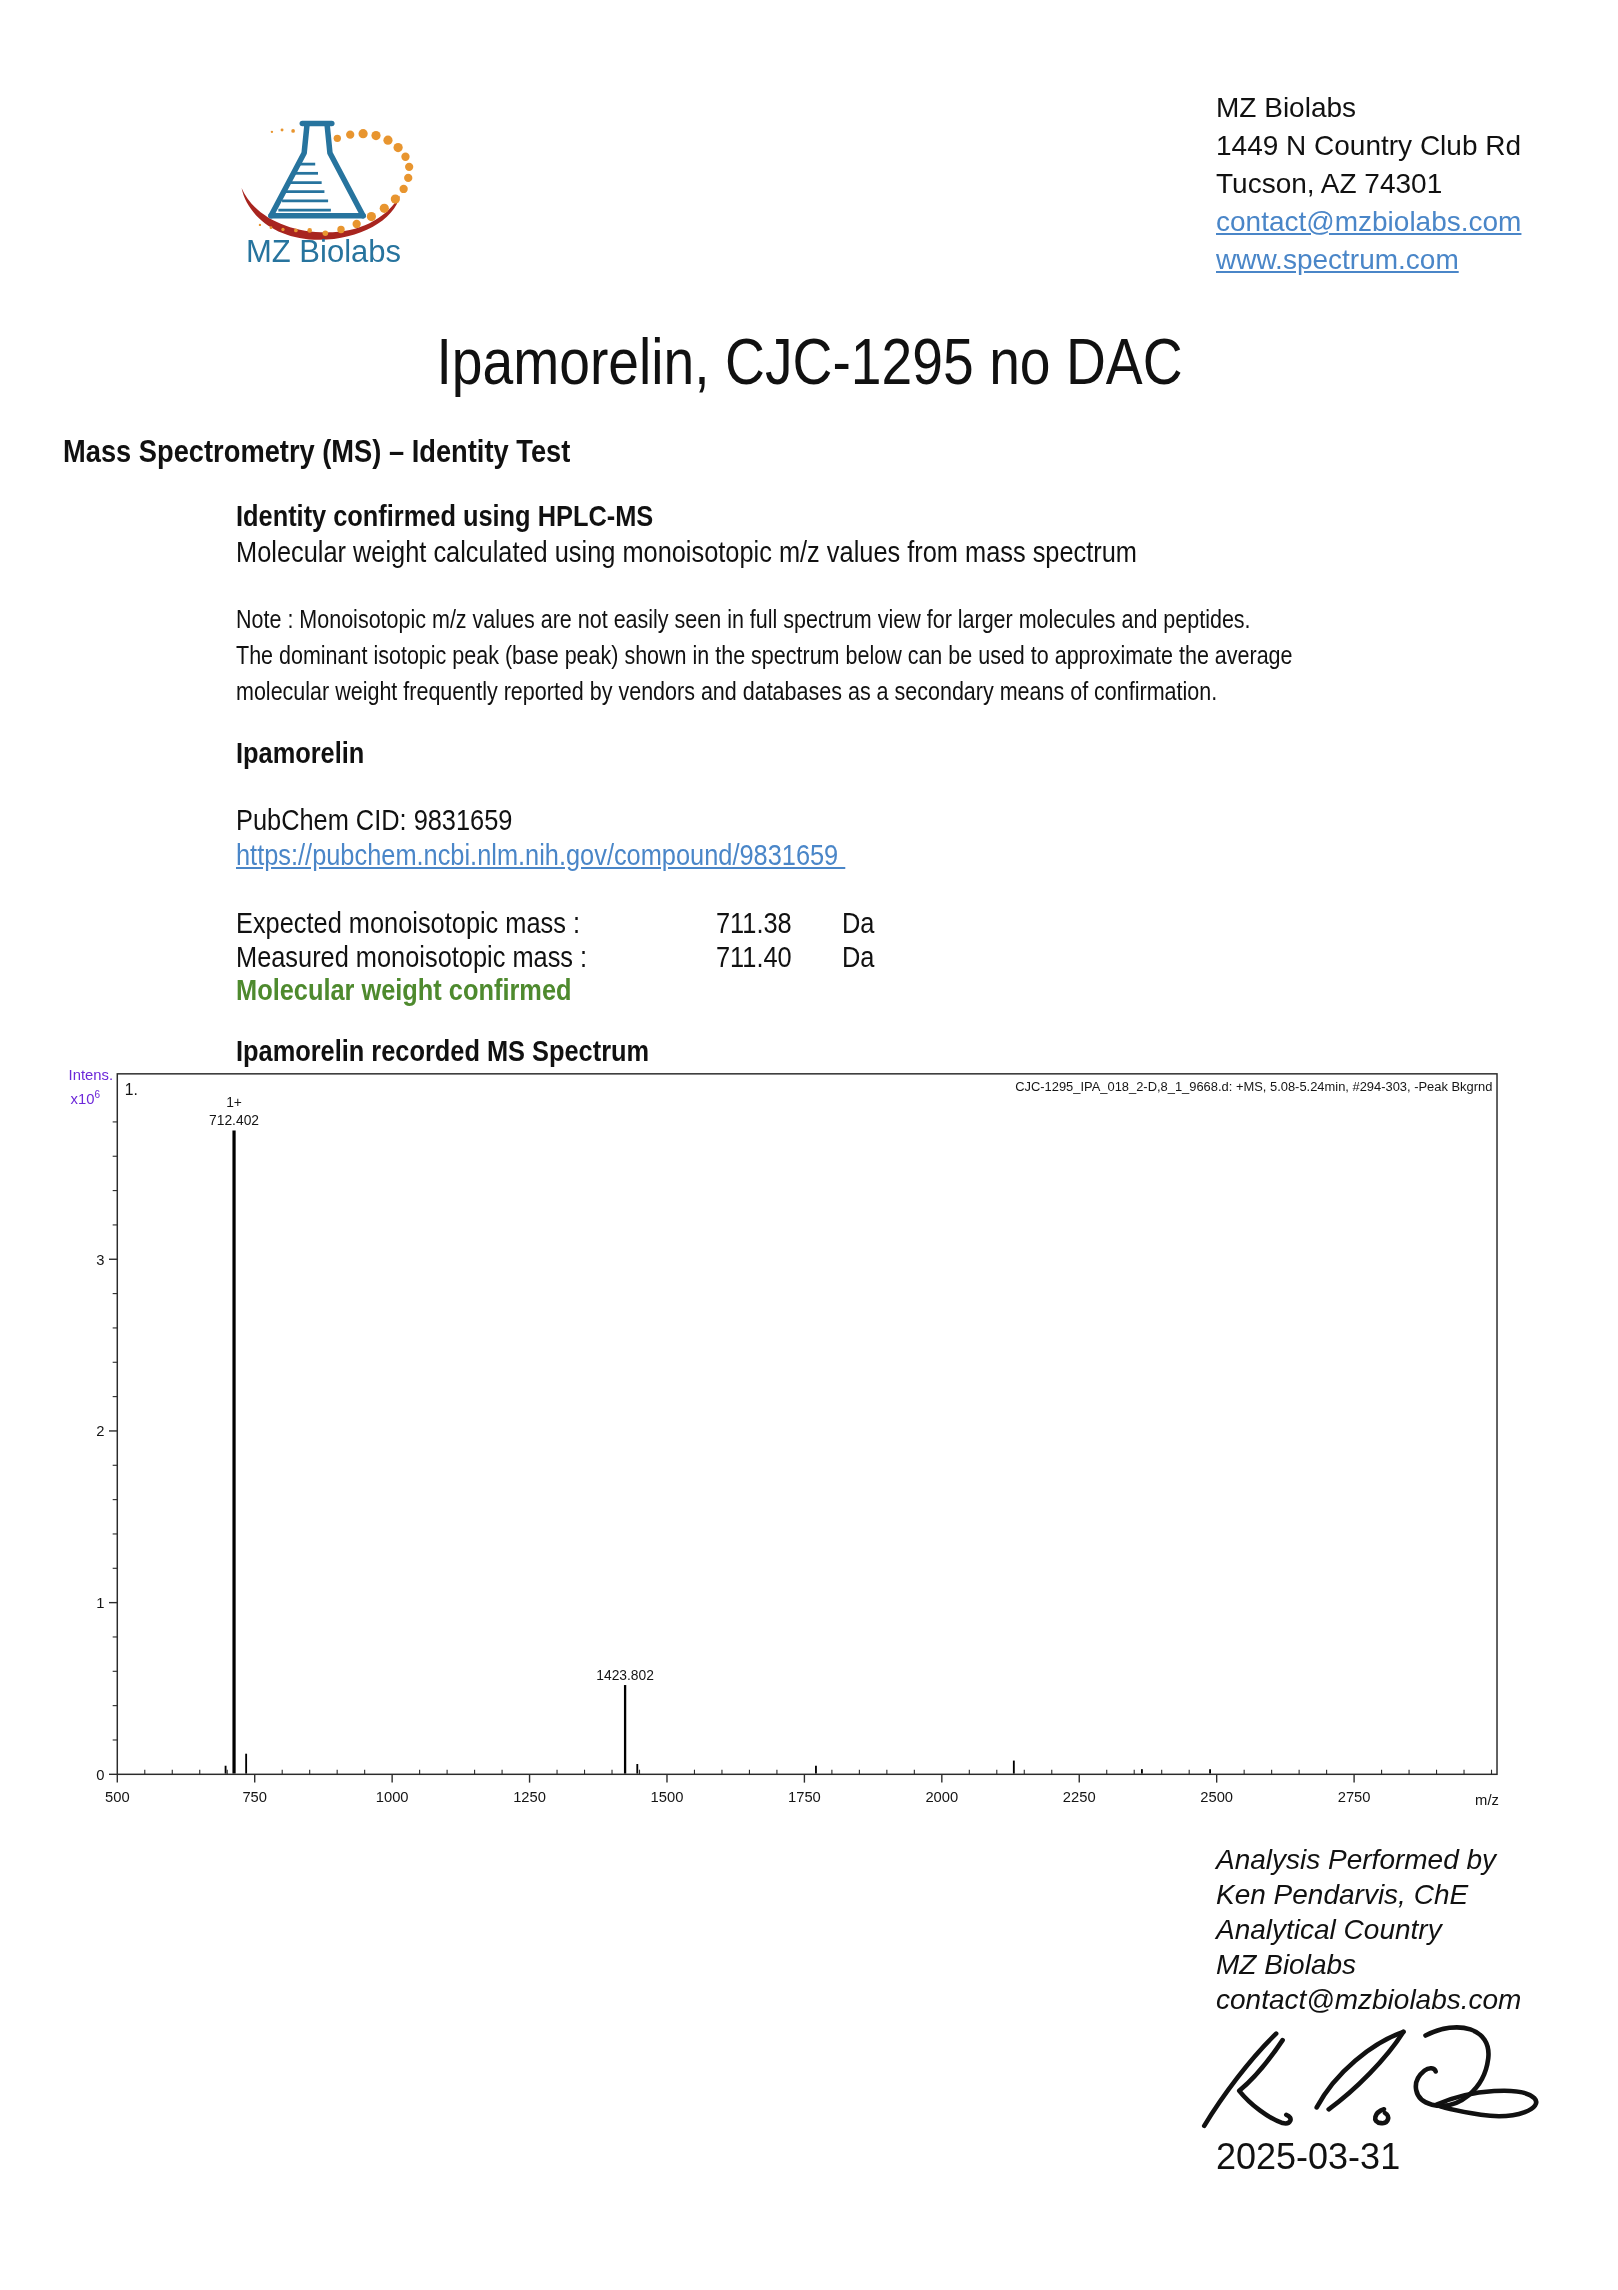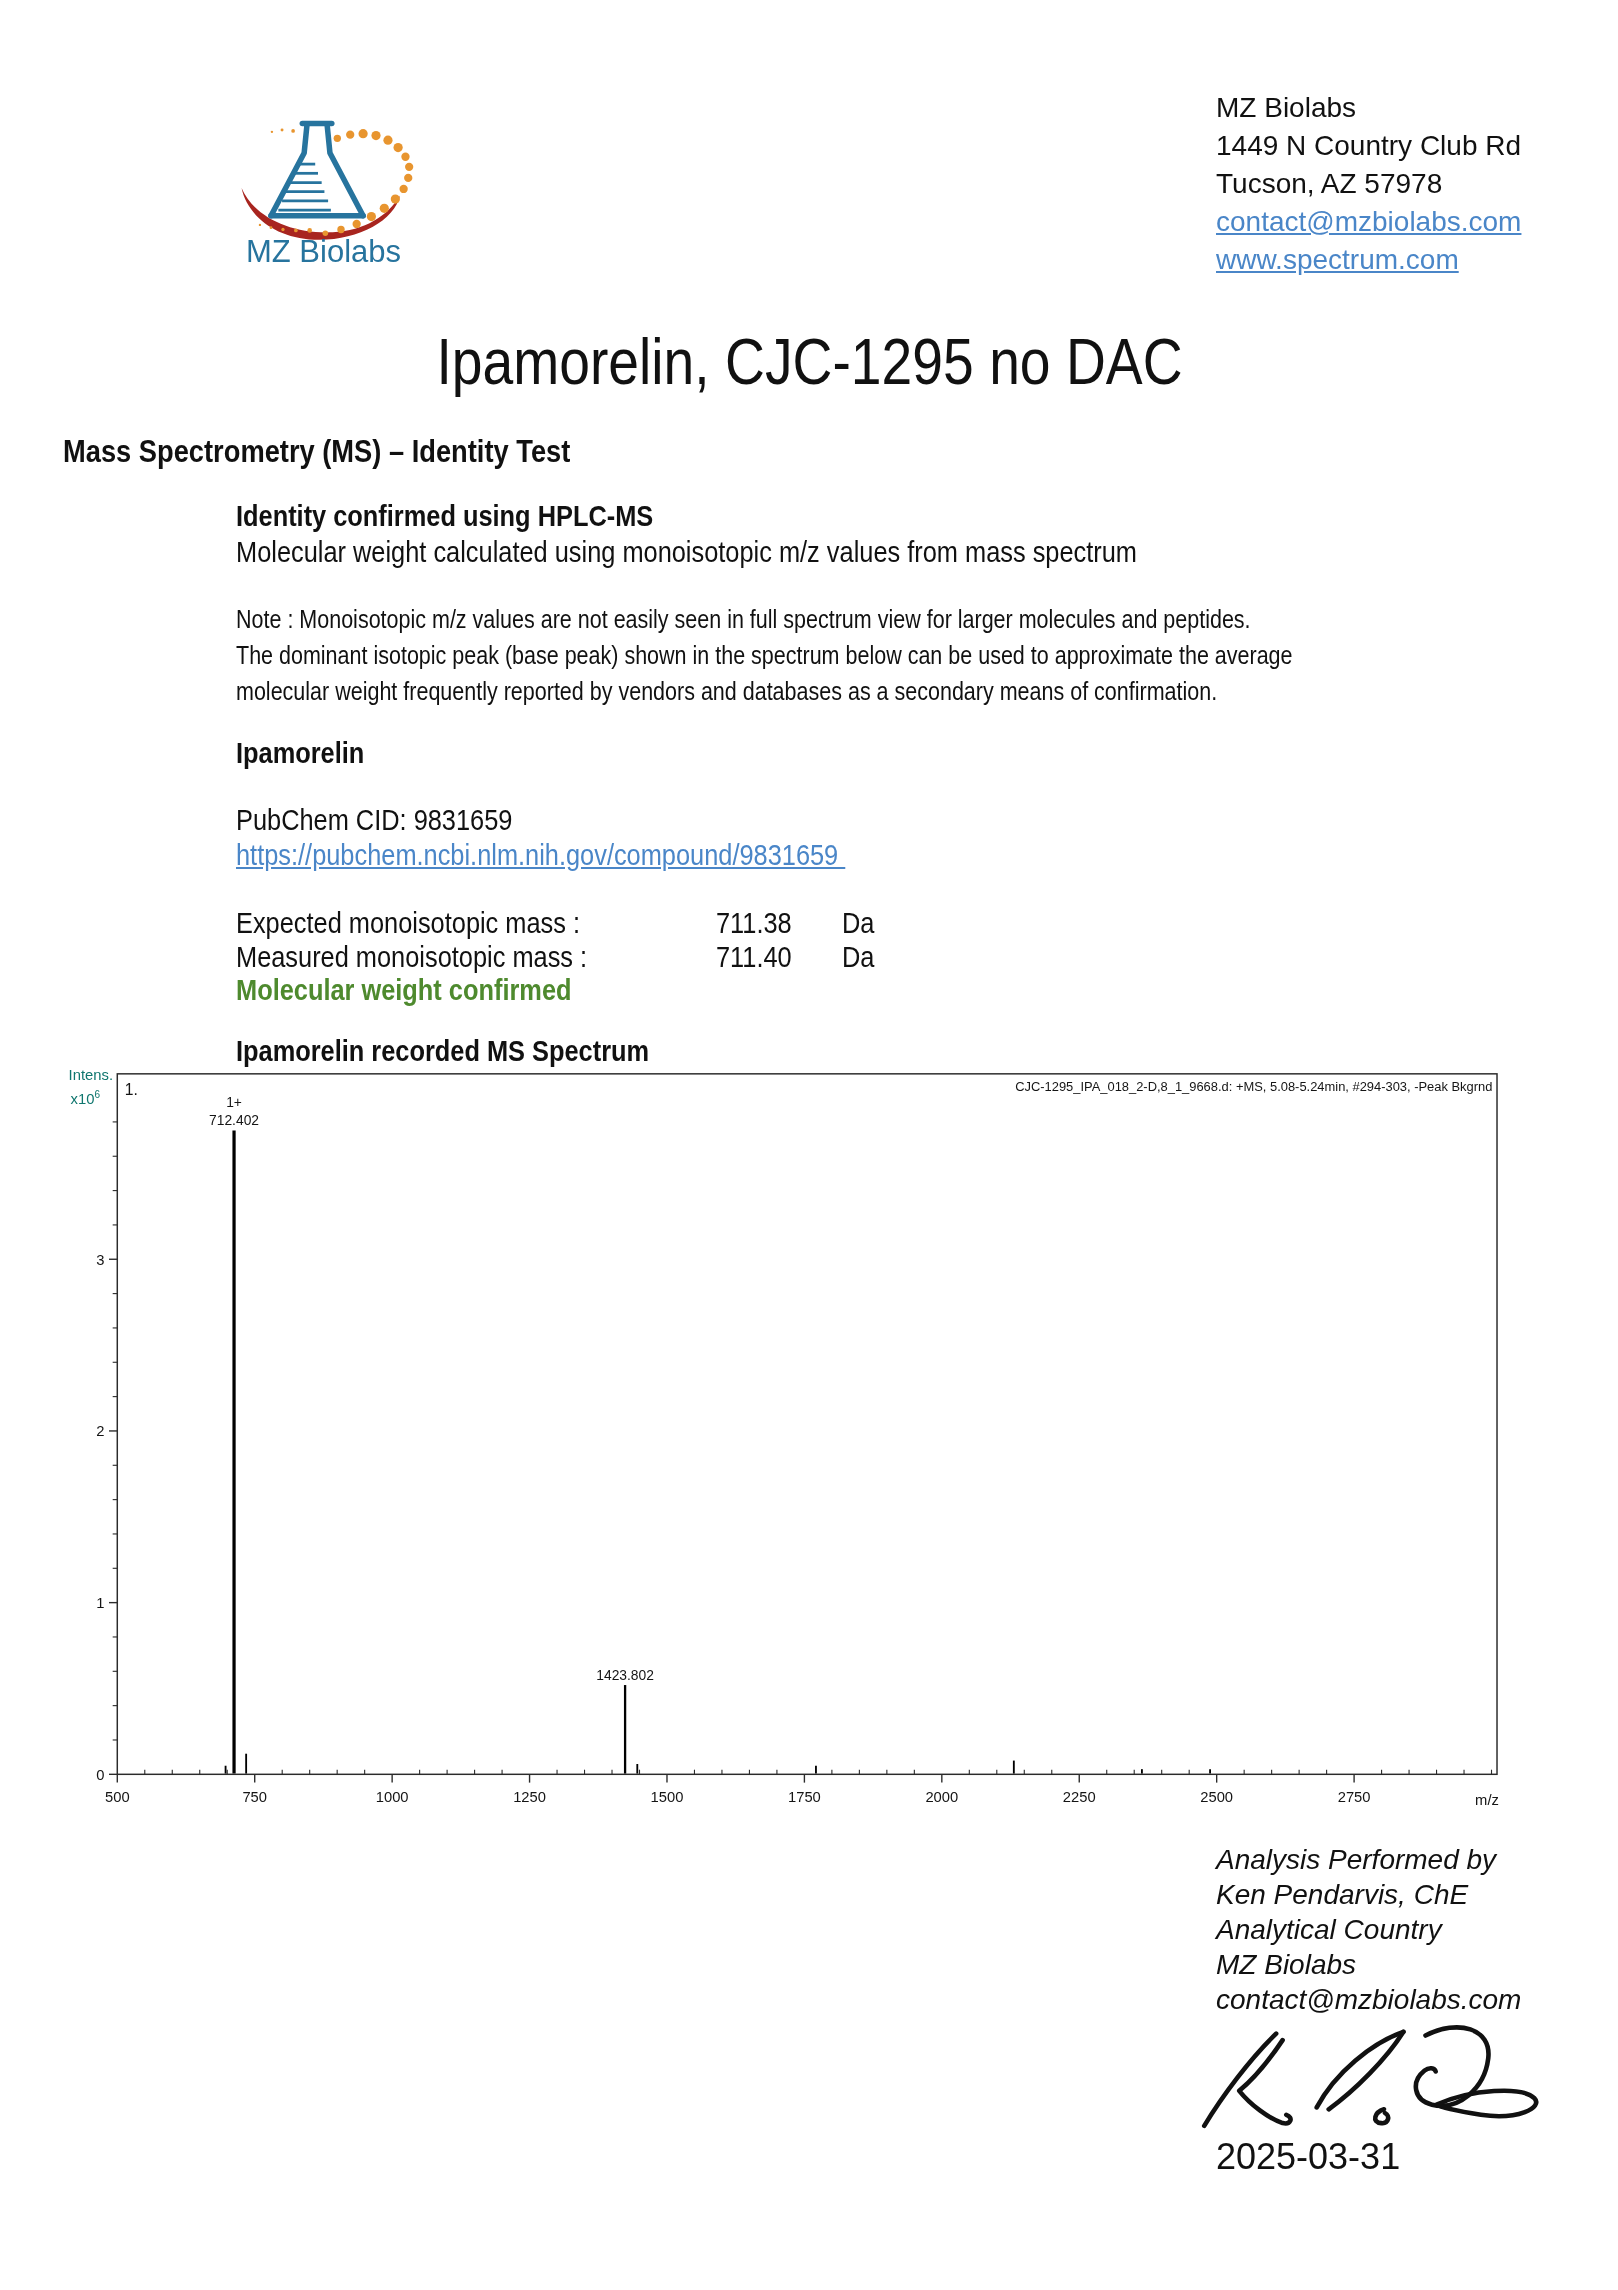--- a/index.html
+++ b/index.html
@@ -12,21 +12,21 @@
          transform:scaleX(0.85);transform-origin:50% 0;}
   .section-h{left:63px;top:434px;font-size:31px;font-weight:bold;transform:scaleX(0.88);transform-origin:0 0;}
   .body32{font-size:29.5px;}
   .note27{font-size:25px;}
   .link{color:#4a86c8;text-decoration:underline;cursor:pointer;white-space:pre;}
   .green{color:#4e8a2e;font-weight:bold;}
   .contact{left:1216px;top:89px;font-size:28px;line-height:38px;}
   .logo-text{left:231px;top:234px;width:185px;text-align:center;font-size:31px;color:#27749e;}
   .footer{left:1216px;top:1842px;font-size:28px;line-height:35px;font-style:italic;}
   .date{left:1216px;top:2136px;font-size:36px;}
-  .chart-ylab{width:72px;text-align:right;font-size:14.8px;color:#0f766e;}
+  .chart-ylab{width:72px;text-align:right;font-size:14.8px;color:#6d28d9;}
   .chart-ylab sup{font-size:10px;}
   svg{position:absolute;overflow:visible;}
   svg text{font-family:"Liberation Sans",sans-serif;fill:#151515;}
 </style>
 </head>
 <body>
 
 <div class="page">
 
   <svg style="left:236px;top:118px;" width="175" height="118" viewBox="0 0 190 128">
@@ -73,21 +73,21 @@
       <line x1="54" y1="80" x2="96" y2="80"></line>
       <line x1="50" y1="90" x2="100" y2="90"></line>
       <line x1="46" y1="100" x2="103" y2="100"></line>
     </g>
   </svg>
   <div class="abs logo-text">MZ Biolabs</div>
 
   <div class="abs contact">
     <div>MZ Biolabs</div>
     <div>1449 N Country Club Rd</div>
-    <div>Tucson, AZ 57978</div>
+    <div>Tucson, AZ 74301</div>
     <div class="link">contact@mzbiolabs.com</div>
     <div class="link">www.spectrum.com</div>
   </div>
 
   <div class="abs title">Ipamorelin, CJC-1295 no DAC</div>
   <div class="abs section-h">Mass Spectrometry (MS) – Identity Test</div>
 
   <div class="abs body32 b cond" style="left:236px;top:499px;">Identity confirmed using HPLC-MS</div>
   <div class="abs body32 cond" style="left:236px;top:535px;">Molecular weight calculated using monoisotopic m/z values from mass spectrum</div>
   <div class="abs note27 cond" style="left:236px;top:605px;">Note : Monoisotopic m/z values are not easily seen in full spectrum view for larger molecules and peptides.</div>

